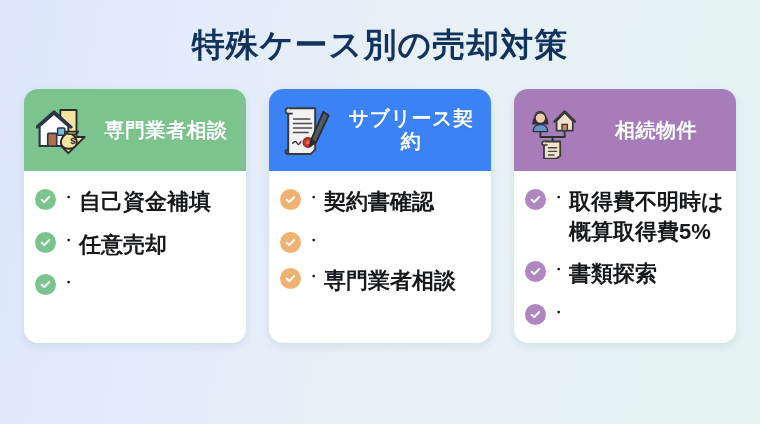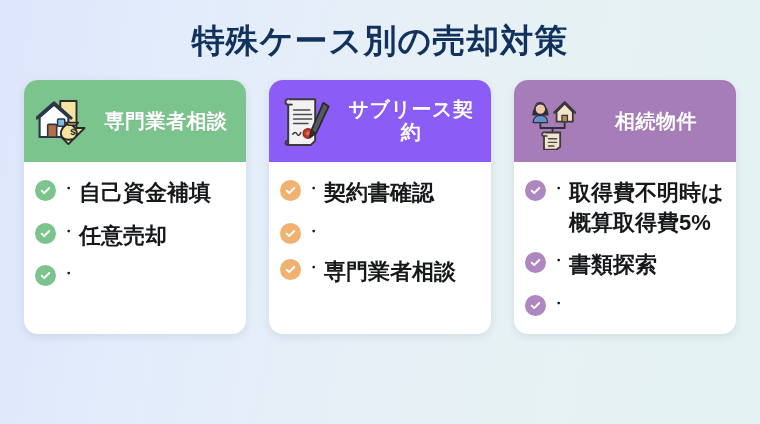--- a/index.html
+++ b/index.html
@@ -8,21 +8,21 @@
     font-family:"Liberation Sans","DejaVu Sans",sans-serif;
     overflow:hidden;
   }
   body {
     background:linear-gradient(100deg,#dde6fb 0%,#e2ecfb 22%,#e7f0f7 50%,#e6f2f3 75%,#e4f2f1 100%);
     position:relative;
   }
 
   
   .title-wrap {
-    height:80px;
+    height:89px;
     display:flex; align-items:center; justify-content:center;
   }
   .page-title {
     font-size:33px;
     font-weight:bold;
     color:#12325e;
     letter-spacing:1px;
     line-height:1;
     white-space:nowrap;
   }
@@ -57,21 +57,21 @@
     color:#ffffff;
     font-weight:bold;
     font-size:20px;
     line-height:1.15;
     text-align:center;
     flex:1;
     letter-spacing:.5px;
     text-shadow:0 1px 1px rgba(0,0,0,.07);
   }
   .card--green  .card-head { background:#7cc48d; }
-  .card--orange .card-head { background:#8b5cf6; }
+  .card--orange .card-head { background:#3b82f6; }
   .card--purple .card-head { background:#a67cb9; }
 
   
   .card-body {
     padding:16px 12px 18px 11px;
     display:flex;
     flex-direction:column;
     gap:13px;
     flex:1;
   }

